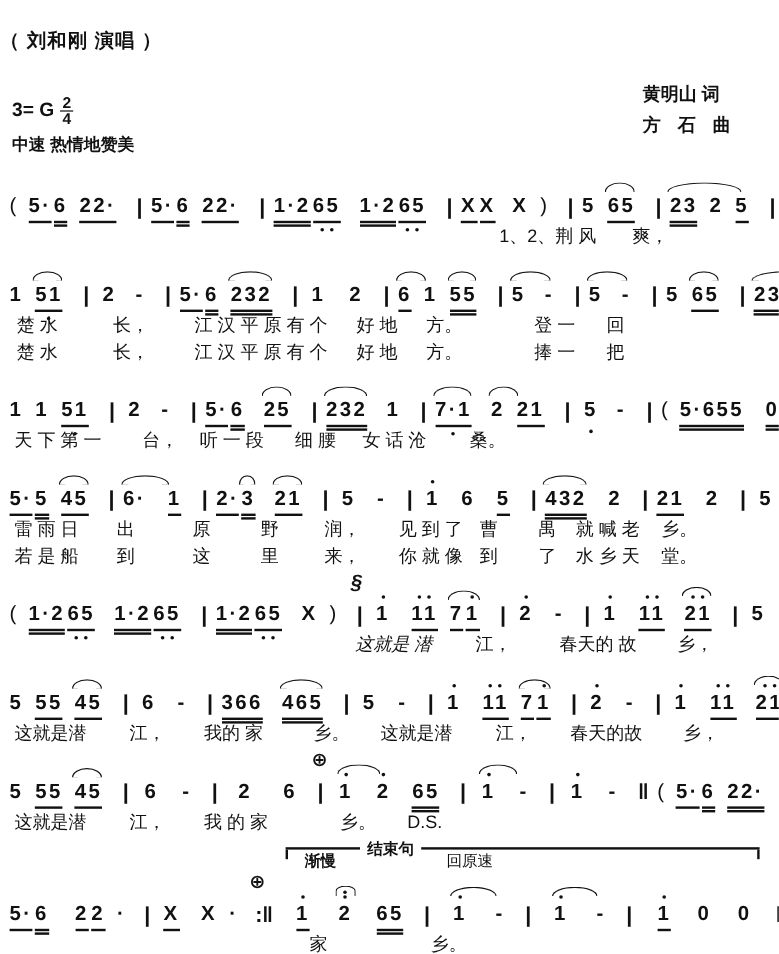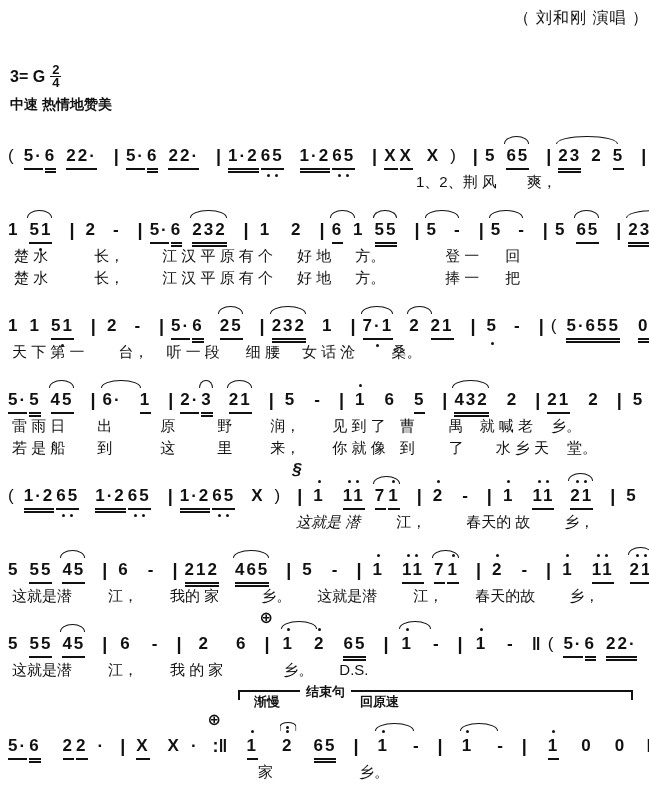--- a/index.html
+++ b/index.html
@@ -3,21 +3,21 @@
 <meta charset="utf-8">
 <style>
   html,body{margin:0;padding:0;background:#fff;}
   body{width:649px;height:795px;overflow:hidden;position:relative;
        font-family:"Liberation Sans","DejaVu Sans",sans-serif;color:#111;}
   .page{position:relative;width:649px;height:795px;}
 
   
   .header{position:relative;height:112px;}
   .song-title{text-align:center;padding-top:12px;font-size:30px;font-weight:bold;letter-spacing:3px;}
-  .song-subtitle{text-align:right;margin-top:8px;font-size:16px;font-weight:normal;letter-spacing:1px;}
+  .song-subtitle{text-align:left;margin-top:24px;font-size:16px;font-weight:bold;letter-spacing:1px;}
   .credits{position:absolute;right:40px;top:42px;font-size:15px;font-weight:bold;line-height:26px;}
   .credits .composer{word-spacing:10px;}
   .keysig{position:absolute;left:10px;top:56px;font-size:16px;font-weight:bold;display:flex;align-items:center;}
   .meter{display:inline-flex;flex-direction:column;align-items:center;margin-left:5px;font-size:13px;line-height:12px;}
   .meter .mt{border-bottom:1.5px solid #111;padding:0 2px;}
   .tempo{position:absolute;left:10px;top:88px;font-size:14px;font-weight:bold;}
 
   
   .score{padding:0 4px 0 8px;}
   .sys{position:relative;margin-top:16px;}
@@ -51,33 +51,37 @@
   .lyr{display:flex;font-size:15px;line-height:20px;margin-top:2px;font-weight:normal;}
   .lyr span{white-space:pre;}
 
   
   .ebracket{position:absolute;left:230px;right:12px;top:-34px;border-top:2px solid #111;height:10px;}
   .ebracket::before,.ebracket::after{content:"";position:absolute;top:0;width:0;height:8px;border-left:2px solid #111;}
   .ebracket::before{left:0;}
   .ebracket::after{right:0;}
   .elabel{position:absolute;top:-9px;left:62px;background:#fff;padding:0 6px;font-size:13px;font-weight:bold;}
   .eslow{position:absolute;top:1px;left:14px;font-size:13px;font-weight:bold;background:#fff;padding:0 2px;}
-  .eatempo{position:absolute;top:1px;left:120px;font-size:13px;font-weight:bold;background:#fff;padding:0 2px;}
+  .eatempo{position:absolute;top:1px;left:132px;font-size:13px;font-weight:normal;background:#fff;padding:0 2px;}
   .wm{position:absolute;right:4px;bottom:0px;text-align:right;line-height:1;}
   .wm-main{font-size:27px;color:#8f8f8f;letter-spacing:0;font-weight:normal;}
   .wm-suffix{display:inline-block;font-size:13px;color:#333;border:1px solid #777;padding:1px;vertical-align:top;}
   .wm-url{font-family:"DejaVu Sans Mono","Liberation Mono",monospace;font-size:10px;font-weight:bold;color:#222;margin-top:2px;}
 </style>
 </head>
 <body>
 
 <div class="page">
 
   <div class="header">
     <div class="song-subtitle">（ 刘和刚 演唱 ）</div>
+    <div class="credits">
+      <div>黄明山 词</div>
+      <div class="composer">方 石 曲</div>
+    </div>
     <div class="keysig">
       <span>3= G</span>
       <span class="meter">
         <span class="mt">2</span>
         <span>4</span>
       </span>
     </div>
     <div class="tempo">中速 热情地赞美</div>
   </div>
 
@@ -243,21 +247,21 @@
         </div>
         <div class="lyr">
           <span style="margin-left: 4px;">若 是 船</span>
           <span style="margin-left: 32px;">到</span>
           <span style="margin-left: 48px;">这</span>
           <span style="margin-left: 42px;">里</span>
           <span style="margin-left: 38px;">来，</span>
           <span style="margin-left: 32px;">你 就 像</span>
           <span style="margin-left: 14px;">到</span>
           <span style="margin-left: 34px;">了</span>
-          <span style="margin-left: 32px;">水 乡 天</span>
+          <span style="margin-left: 16px;">水 乡 天</span>
           <span style="margin-left: 18px;">堂。</span>
         </div>
       </div>
       <div class="sys">
         <div class="mrow">
           <span class="tok par"><span class="txt">(</span></span>
           <span class="tok u2 j"><span class="txt">1·2</span></span>
           <span class="tok u1"><span class="txt">65</span><span class="dots below"><i></i><i></i></span></span>
           <span class="tok u2 j" style="margin-left: 6px;"><span class="txt">1·2</span></span>
           <span class="tok u1"><span class="txt">65</span><span class="dots below"><i></i><i></i></span></span>
@@ -290,21 +294,21 @@
       </div>
       <div class="sys">
         <div class="mrow">
           <span class="tok"><span class="txt">5</span></span>
           <span class="tok u1"><span class="txt">55</span></span>
           <span class="tok u1"><span class="txt">45</span><span class="slur" style="width: 100%;"></span></span>
           <span class="tok bar"><span class="txt">|</span></span>
           <span class="tok" style="margin-left: 4px;"><span class="txt">6</span></span>
           <span class="tok dash" style="margin-left: 8px;"><span class="txt">-</span></span>
           <span class="tok bar"><span class="txt">|</span></span>
-          <span class="tok u2"><span class="txt">212</span></span>
+          <span class="tok u2"><span class="txt">366</span></span>
           <span class="tok u2" style="margin-left: 6px;"><span class="txt">465</span><span class="slur" style="width: 100%;"></span></span>
           <span class="tok bar"><span class="txt">|</span></span>
           <span class="tok" style="margin-left: 4px;"><span class="txt">5</span></span>
           <span class="tok dash" style="margin-left: 8px;"><span class="txt">-</span></span>
           <span class="tok bar"><span class="txt">|</span></span>
           <span class="tok da1" style="margin-left: 4px;"><span class="txt">1</span><span class="dots above"><i></i></span></span>
           <span class="tok u1 da2" style="margin-left: 8px;"><span class="txt">11</span><span class="dots above"><i></i><i></i></span></span>
           <span class="tok u1 j"><span class="txt">7</span><span class="slur" style="width: 220%;"></span></span>
           <span class="tok u1 da1"><span class="txt">1</span><span class="dots above"><i></i></span></span>
           <span class="tok bar"><span class="txt">|</span></span>

